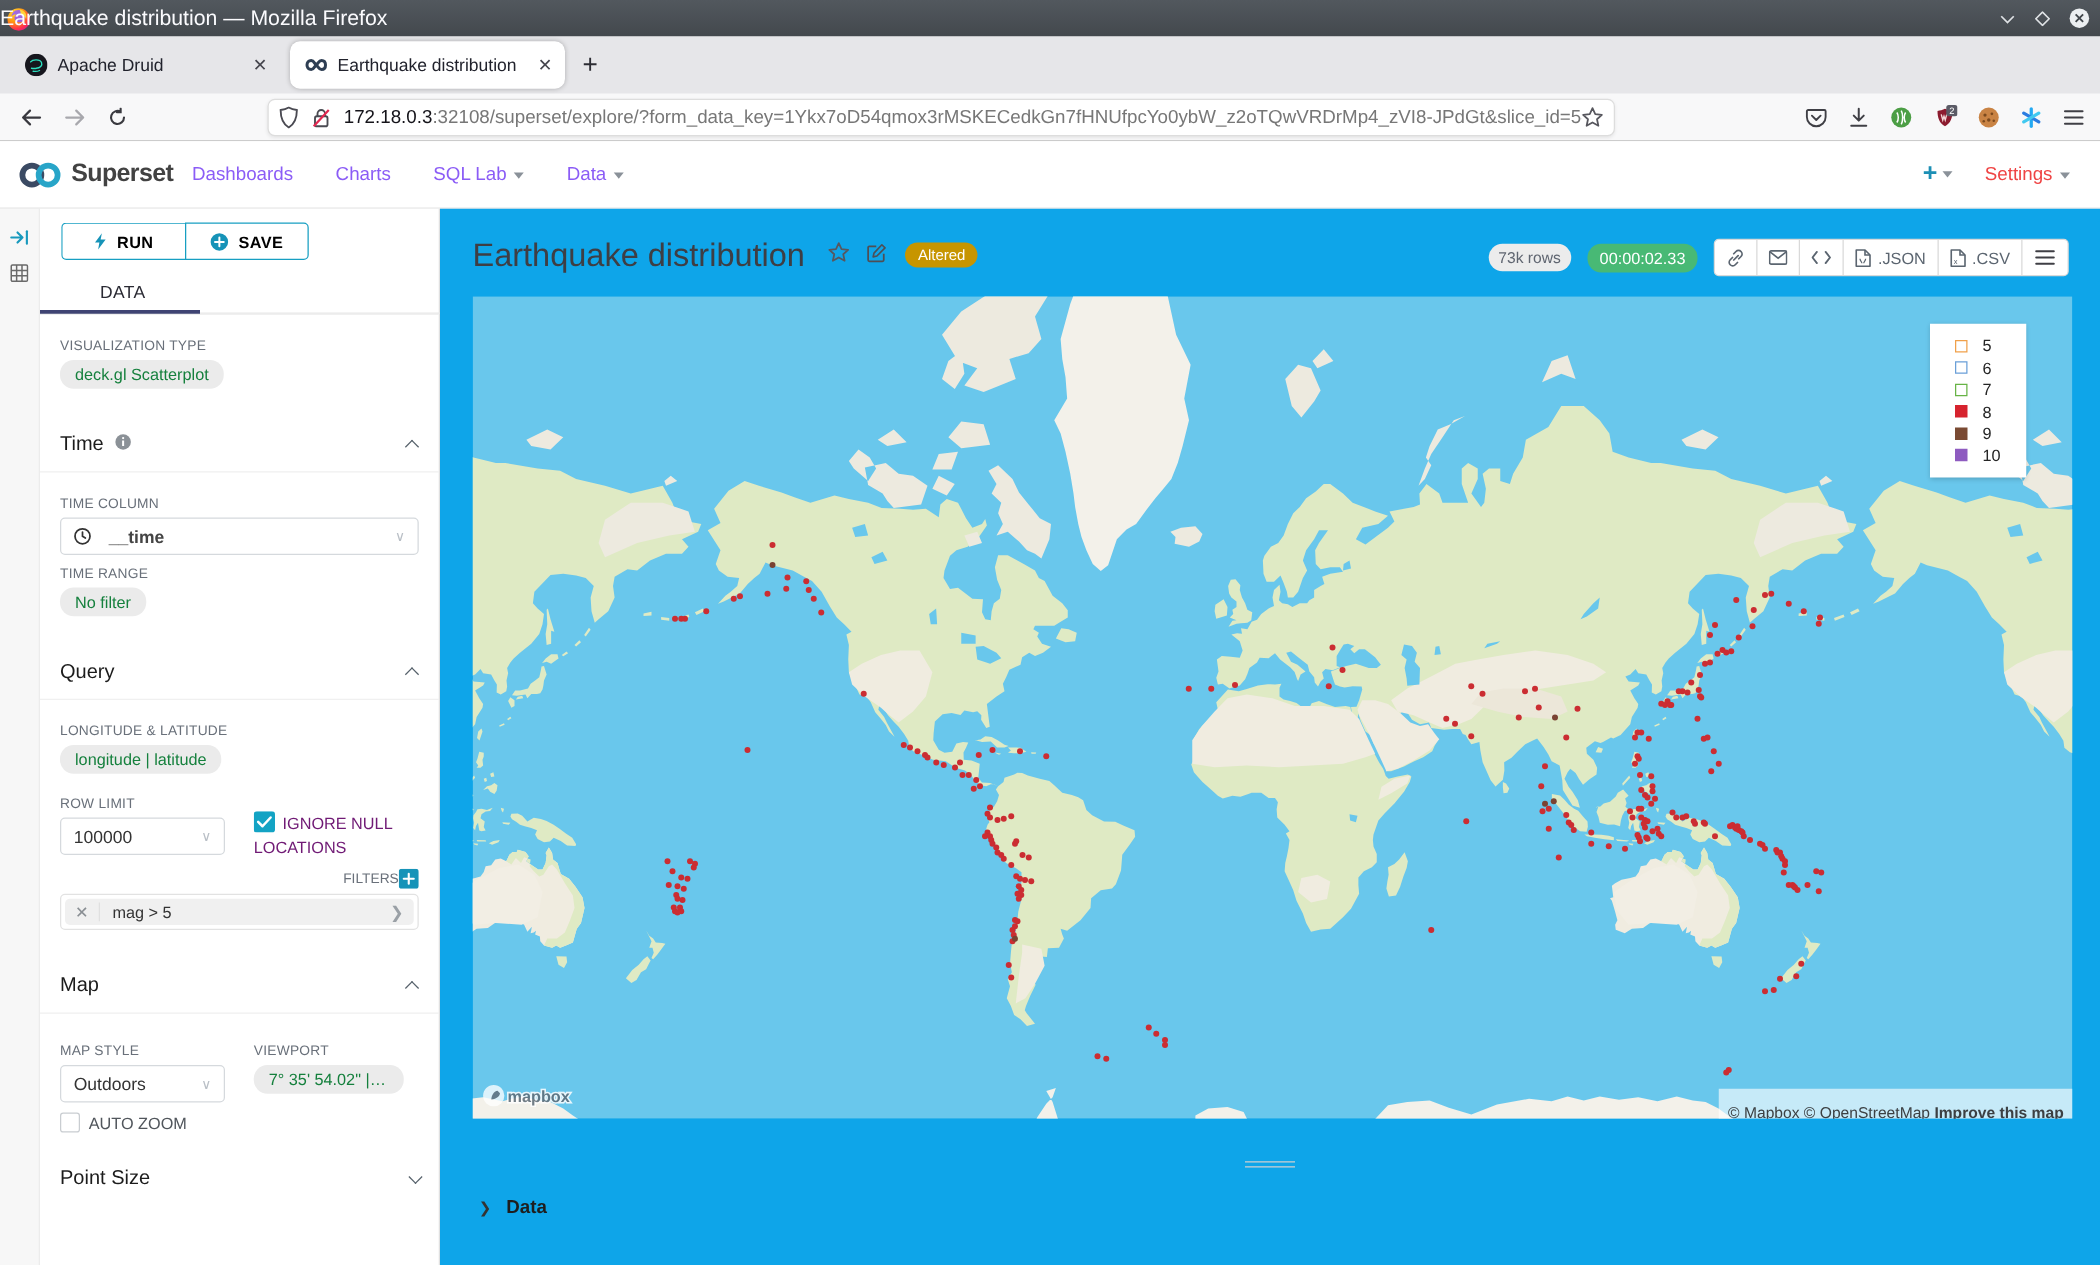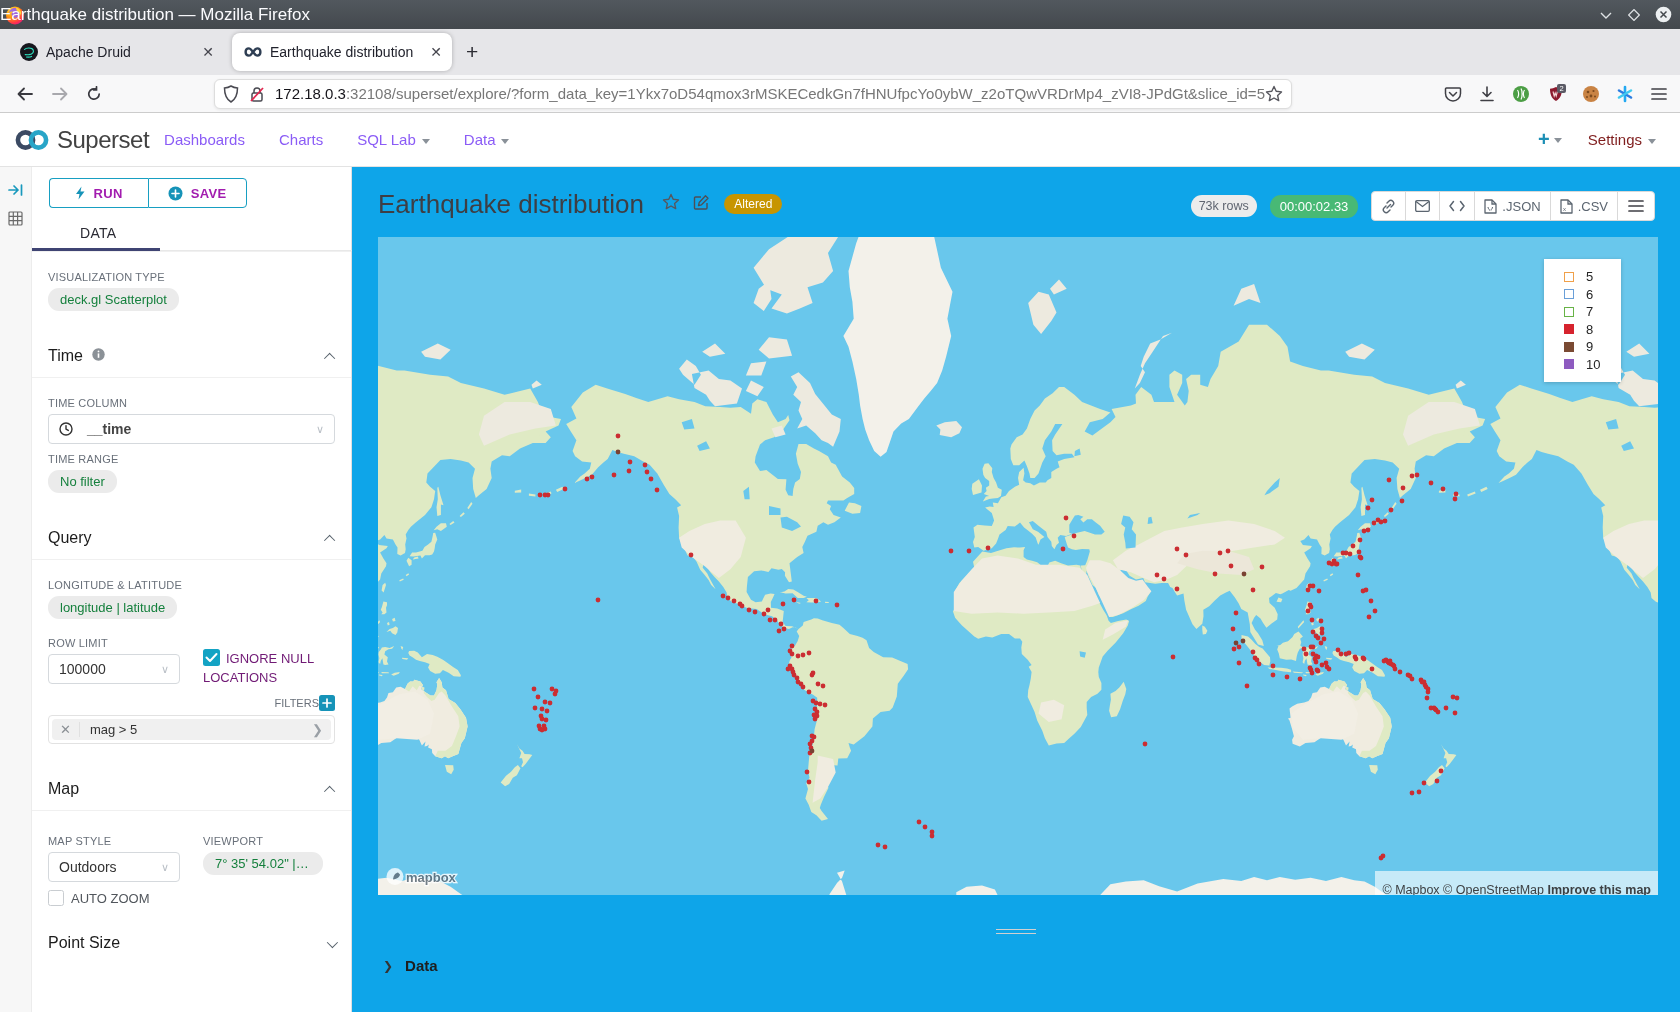--- a/index.html
+++ b/index.html
@@ -13,33 +13,33 @@
 .tab .close{color:#45454d;font-size:14px;padding:2px 6px;border-radius:4px}
 .newtab{color:#2c2c33;font-size:21px;margin-left:14px;font-weight:400}
 .urlbar{height:38px;background:#f8f8f9;border-bottom:1px solid #ccc;display:flex;align-items:center}
 .navicons{display:flex;align-items:center;gap:17px;margin-left:16px;color:#3f3f45}
 .urlbox{margin-left:112px;width:1078px;height:30px;background:#fff;border:1px solid #ddd;border-radius:6px;display:flex;align-items:center;padding:0 8px;box-shadow:0 1px 3px rgba(0,0,0,.08)}
 .urltext{font-size:15px;color:#777;white-space:nowrap;overflow:hidden;flex:1;margin-left:10px}
 .urltext b{color:#15141a;font-weight:400}
 .extrow{display:flex;align-items:center;gap:16px;margin-left:auto;margin-right:12px}
 .hdr{height:54px;background:#fff;border-bottom:1px solid #e3e3e3;display:flex;align-items:center}
 .sslogo{margin-left:13px;display:flex;align-items:center}
-.ssname{font-size:24px;font-weight:normal;color:#424242;margin-left:6px;letter-spacing:-.5px}
+.ssname{font-size:20px;font-weight:bold;color:#424242;margin-left:6px;letter-spacing:-.5px}
 .navlinks{display:flex;align-items:center;margin-left:-2px;gap:0;height:100%}
 .navlinks .nl{font-size:15px;color:#8b5cf6;padding:0 17px}
 .caret{display:inline-block;width:0;height:0;border-left:4px solid transparent;border-right:4px solid transparent;border-top:5px solid #8a9199;margin-left:6px;vertical-align:middle}
 .hdr-right{margin-left:auto;display:flex;align-items:center;margin-right:24px;gap:26px}
 .plus{color:#1c8fb5;font-size:20px;font-weight:bold}
-.settings{font-size:15px;color:#7f1d1d}
+.settings{font-size:15px;color:#ef4444}
 .appbody{display:flex;height:846px}
 .leftstrip{width:32px;background:#f7f7f7;border-right:1px solid #ececec;padding-top:16px}
 .panel{width:320px;background:#fff;border-right:1px solid #e0e0e0;position:relative}
 .main{flex:1;position:relative;background:#0ea5e9}
 .runrow{display:flex;margin:11px 0 0 17px;width:198px}
-.btn-run,.btn-save{height:30px;border:1px solid #179fc2;display:flex;align-items:center;justify-content:center;font-size:13px;font-weight:bold;color:#a21caf;letter-spacing:.3px;flex:1}
+.btn-run,.btn-save{height:30px;border:1px solid #179fc2;display:flex;align-items:center;justify-content:center;font-size:13px;font-weight:bold;color:#000000;letter-spacing:.3px;flex:1}
 .btn-run{border-radius:4px 0 0 4px;border-right:none}
 .btn-save{border-radius:0 4px 4px 0}
 .tabs2{margin-top:17px;height:26px;position:relative}
 .tabs2 .t{position:absolute;left:48px;top:0;font-size:14px;color:#2a2a33;letter-spacing:.3px}
 .tabs2 .bar{position:absolute;left:0;bottom:0;width:128px;height:3px;background:#3f4473}
 .tabs2 .line{position:absolute;left:0;bottom:0;width:320px;height:1px;background:#e8e8e8}
 .sect{padding:0 16px}
 .sec-h{display:flex;align-items:center;justify-content:space-between;font-size:16px;color:#1c1c1c;padding:36px 0 12px}
 .sec-div{height:1px;background:#f0f0f0;margin:0 -16px}
 .lbl{font-size:11px;color:#69707a;letter-spacing:.2px;margin-top:19px;margin-bottom:5px}

